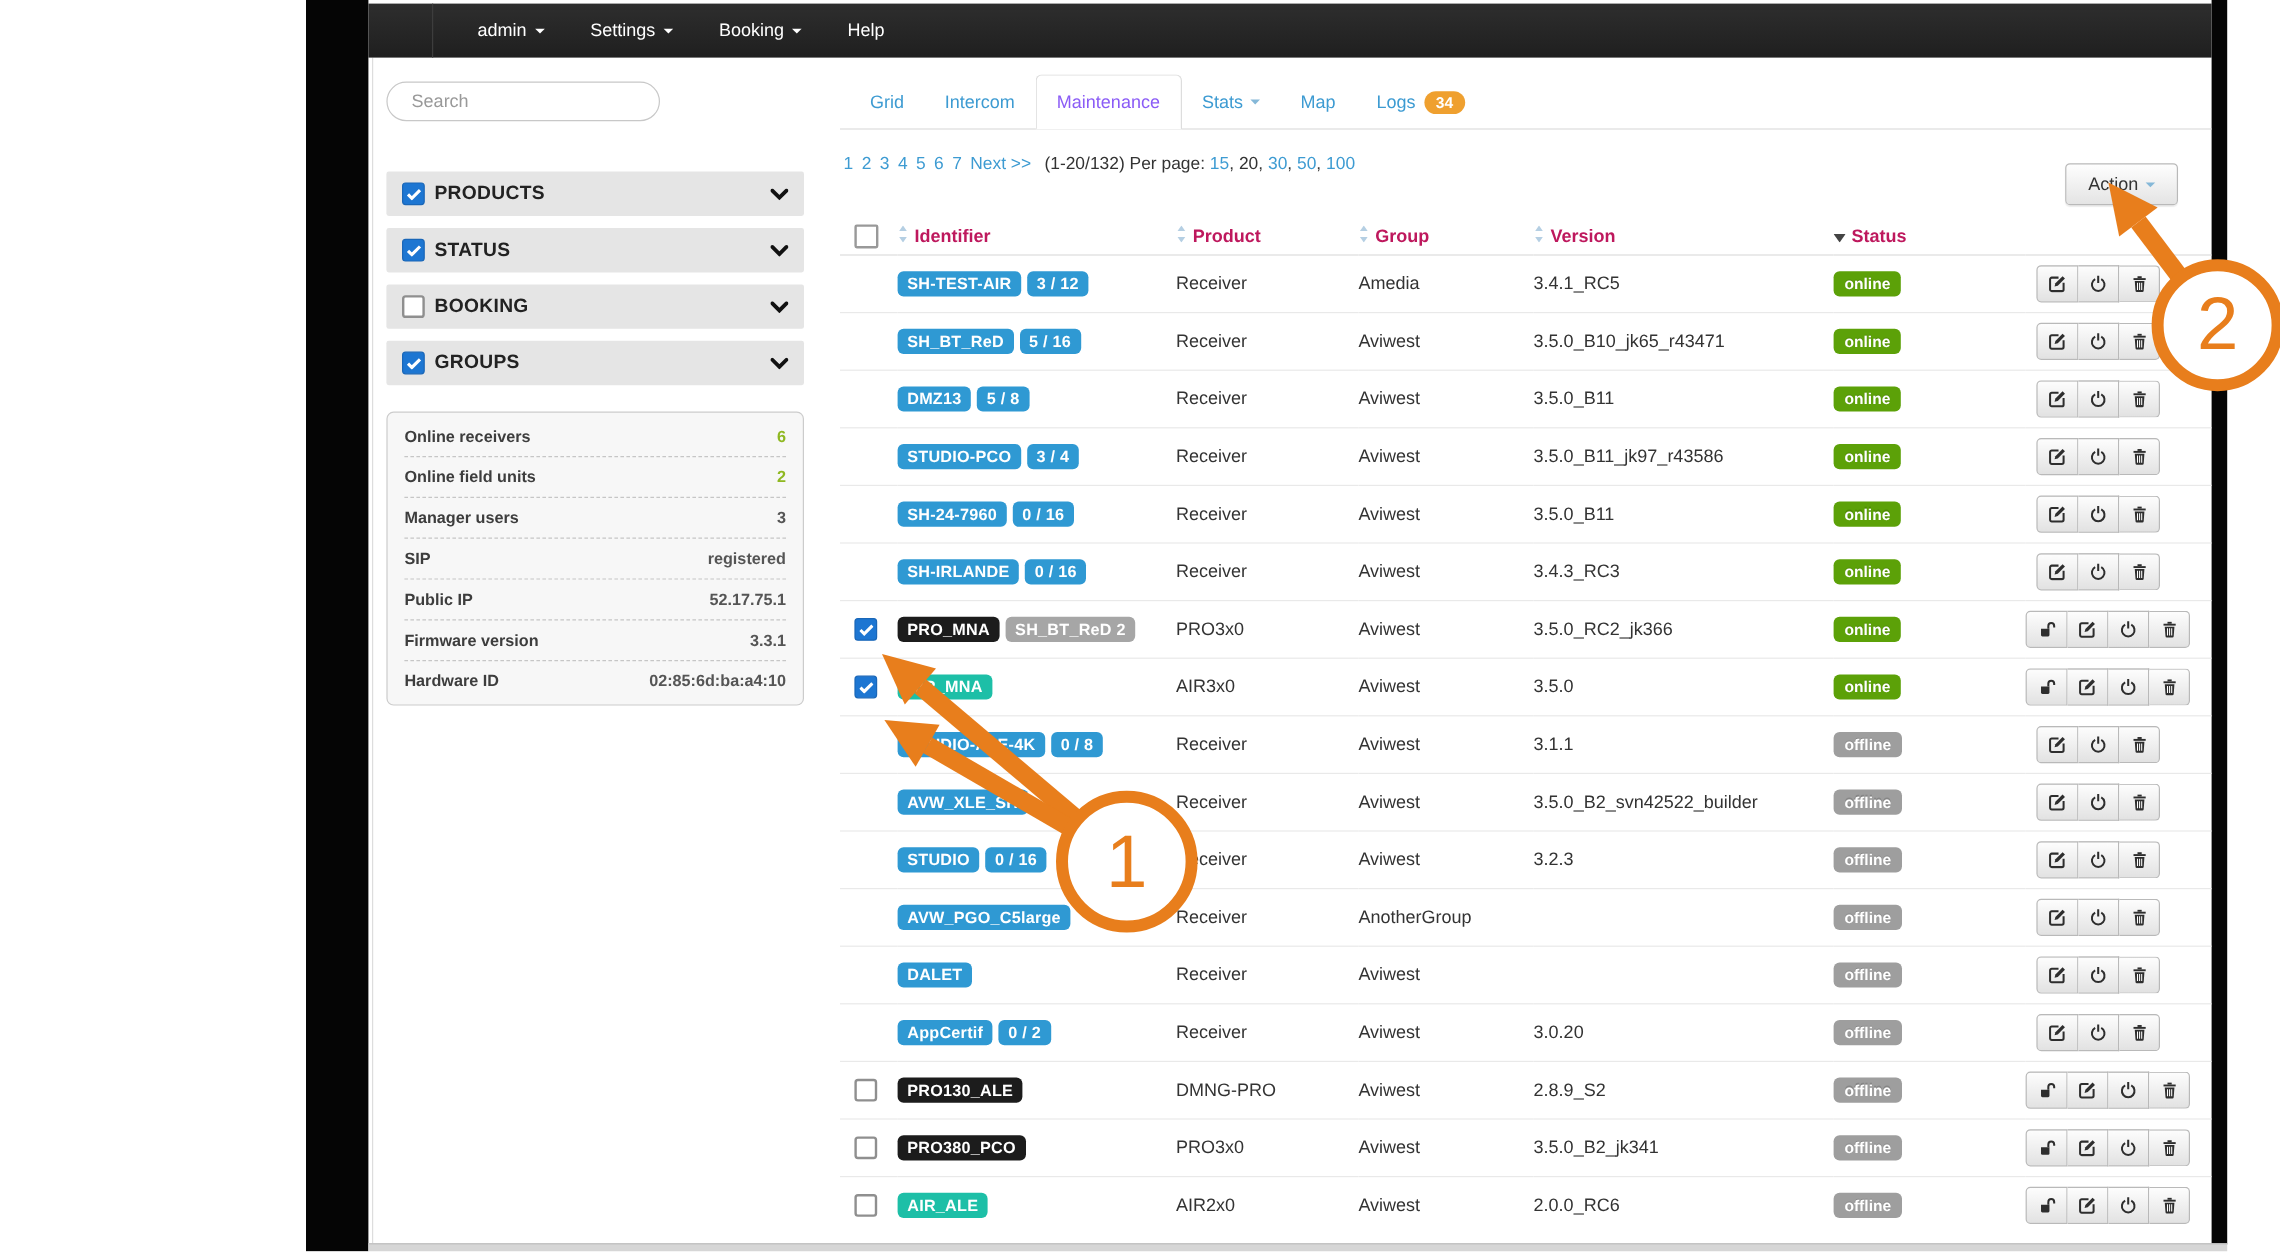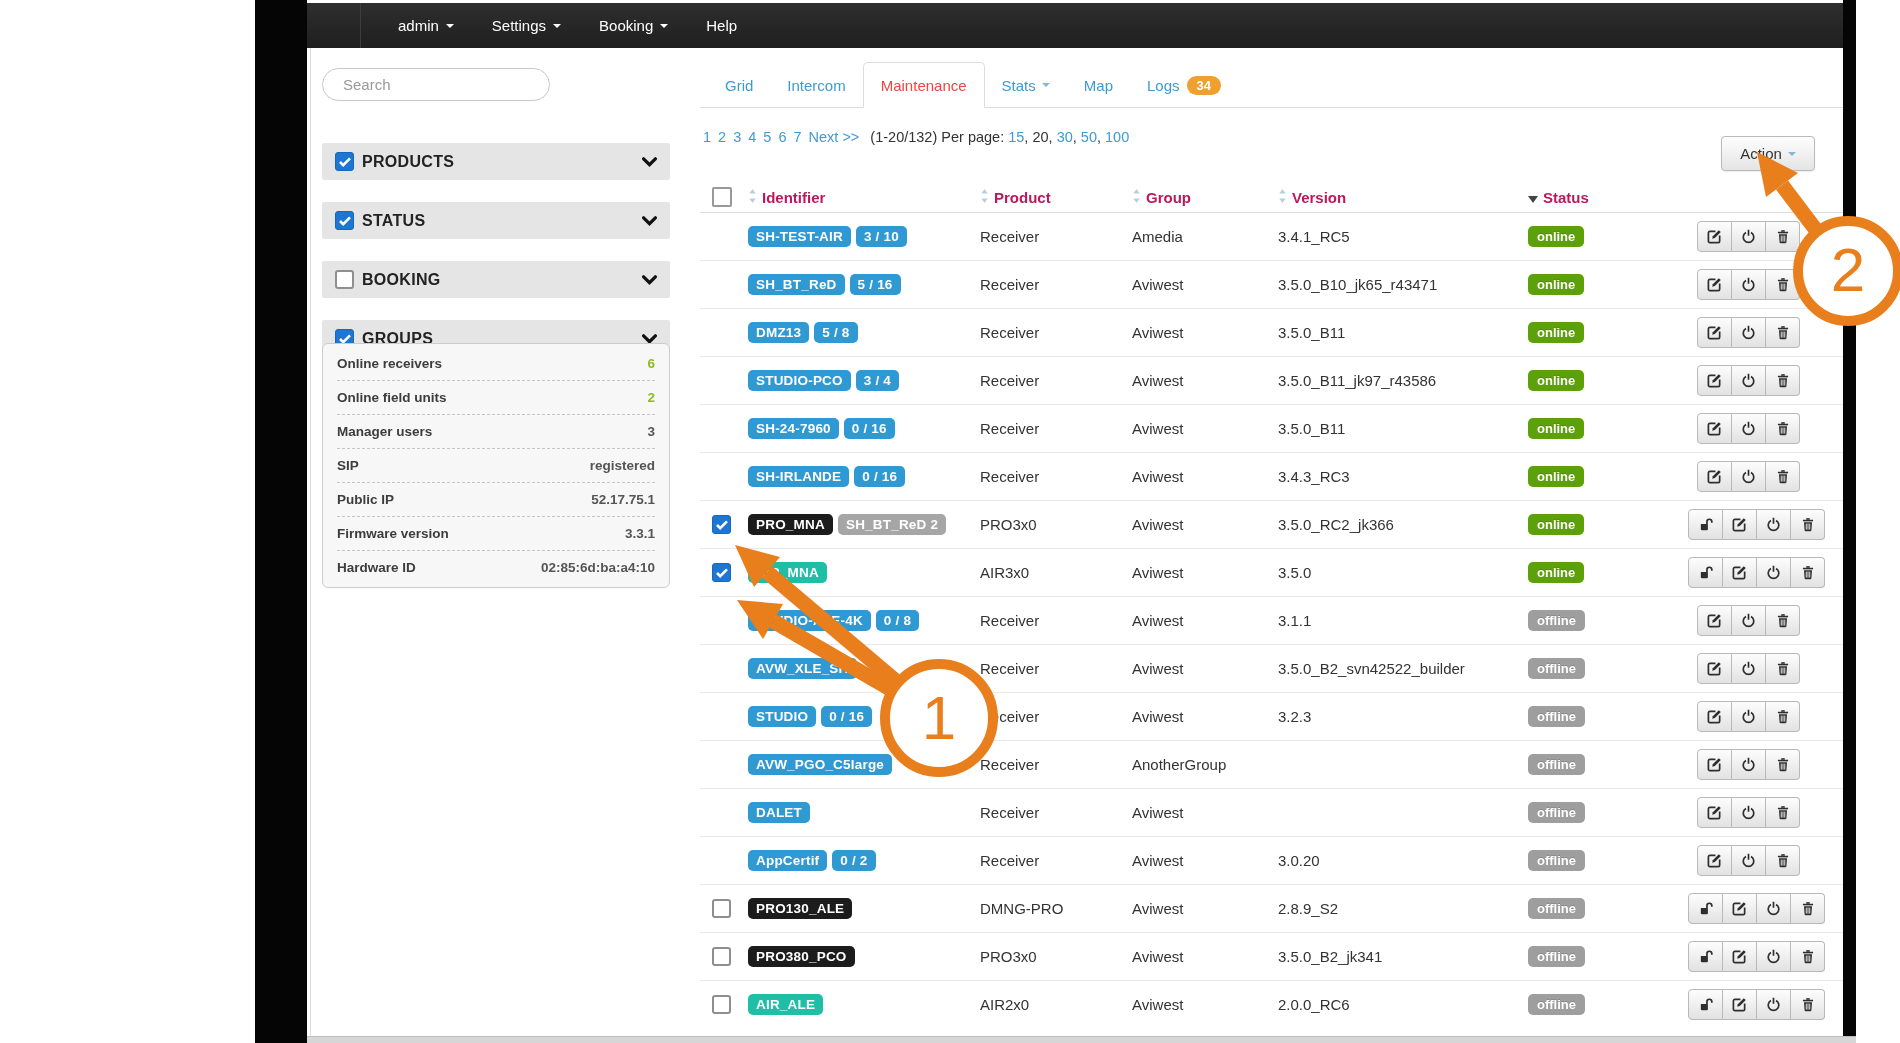--- a/index.html
+++ b/index.html
@@ -12,35 +12,35 @@
   
   #navbar{position:absolute;left:307px;top:3px;width:1536px;height:45px;background:linear-gradient(#2e2e2e,#1f1f1f);display:flex;align-items:center;padding-left:72px;box-sizing:border-box;}
   #navbar .nav-sep{position:absolute;left:53px;top:0;width:1px;height:45px;background:#3d3d3d;}
   .nav-item{color:#fff;font-size:15px;padding:0 19px;height:45px;display:flex;align-items:center;cursor:pointer;}
   .caret-w{display:inline-block;width:0;height:0;border-left:4px solid transparent;border-right:4px solid transparent;border-top:4px solid #fff;margin-left:7px;}
   .caret-b{display:inline-block;width:0;height:0;border-left:4px solid transparent;border-right:4px solid transparent;border-top:4px solid #85b8d8;margin-left:6px;}
   
   #search{position:absolute;left:322px;top:68px;width:228px;height:33px;border:1px solid #c8c8c8;border-radius:17px;padding:0 0 0 20px;font-size:15px;color:#a16207;outline:none;box-sizing:border-box;font-family:"Liberation Sans",sans-serif;}
   #search::placeholder{color:#999;}
   #filters{position:absolute;left:322px;top:143px;width:348px;}
-  .filter-bar{height:37px;background:#e5e5e5;border-radius:2px;margin-bottom:22px;display:flex;align-items:center;padding:0 13px;box-sizing:border-box;cursor:pointer;}
+  .filter-bar{height:37px;background:#e5e5e5;border-radius:2px;margin-bottom:10px;display:flex;align-items:center;padding:0 13px;box-sizing:border-box;cursor:pointer;}
   .filter-label{font-weight:bold;font-size:16px;color:#222;margin-left:8px;letter-spacing:.3px;}
   .filter-chevron{margin-left:auto;display:flex;}
   .cb{width:19px;height:19px;border-radius:3px;box-sizing:border-box;display:flex;align-items:center;justify-content:center;flex:0 0 auto;cursor:pointer;}
   .cb.on{background:#1d76d2;border:1px solid #1a67b8;}
   .cb.off{background:#fff;border:2px solid #8f8f8f;}
   #stats{position:absolute;left:322px;top:343px;width:348px;border:1px solid #ccc;border-radius:6px;background:#f7f7f7;padding:3px 14px;box-sizing:border-box;}
   .stat-row{height:33px;display:flex;align-items:center;justify-content:space-between;border-bottom:1px dashed #c6c6c6;font-size:13.5px;}
   .stat-row:last-child{border-bottom:none;}
   .stat-label{font-weight:bold;color:#3d3d3d;}
   .stat-value{color:#555;font-weight:bold;}
   
   #tabs{position:absolute;left:700px;top:62px;width:1143px;height:46px;border-bottom:1px solid #ddd;display:flex;align-items:stretch;box-sizing:border-box;padding-left:8px;}
   .tab{display:flex;align-items:center;padding:0 17px;font-size:15px;color:#3d9bd2;cursor:pointer;margin-bottom:-1px;}
-  .tab.active{background:#fff;border:1px solid #ddd;border-bottom:1px solid #fff;border-radius:5px 5px 0 0;color:#ef4444;justify-content:flex-end;}
+  .tab.active{background:#fff;border:1px solid #ddd;border-bottom:1px solid #fff;border-radius:5px 5px 0 0;color:#8b5cf6;justify-content:flex-end;}
   .tab-badge{background:#efa02f;color:#fff;font-size:13px;font-weight:bold;border-radius:10px;padding:2px 10px;margin-left:7px;}
   
   #pagination{position:absolute;left:703px;top:129px;font-size:14.5px;color:#333;white-space:nowrap;}
   #pagination a{color:#3d9bd2;text-decoration:none;cursor:pointer;}
   #pagination .pg{margin-right:7px;}
   #pagination .dark{color:#333;}
   
   #action-btn{position:absolute;left:1721px;top:136px;width:92px;height:33px;background:linear-gradient(#fefefe,#e4e4e4);border:1px solid #b9b9b9;border-radius:4px;display:flex;align-items:center;justify-content:center;font-size:15px;color:#333;cursor:pointer;box-shadow:0 1px 1px rgba(0,0,0,.08);}
   
   #tablewrap{position:absolute;left:700px;top:182px;width:1143px;}
@@ -261,21 +261,21 @@
                   </svg></span>
                 <span>Status</span>
               </div>
             </th>
             <th></th>
           </tr>
         </thead>
         <tbody>
           <tr>
             <td></td>
-            <td><span class="badge b-blue">SH-TEST-AIR</span><span class="badge b-blue">3 / 10</span></td>
+            <td><span class="badge b-blue">SH-TEST-AIR</span><span class="badge b-blue">3 / 12</span></td>
             <td>Receiver</td>
             <td>Amedia</td>
             <td>3.4.1_RC5</td>
             <td><span class="status s-online">online</span></td>
             <td class="actions-cell"><span class="btn-group">
                 <span class="abtn">
                   <svg width="15" height="15" viewBox="0 0 16 16">
                     <path d="M13.5 7v6A1.5 1.5 0 0 1 12 14.5H3A1.5 1.5 0 0 1 1.5 13V4A1.5 1.5 0 0 1 3 2.5h6" fill="none" stroke="#2e2e2e" stroke-width="1.8"></path>
                     <path d="M6.2 7.6L12.6 1.2l2.1 2.1L8.3 9.7l-2.8.7z" fill="#2e2e2e"></path>
                   </svg>

